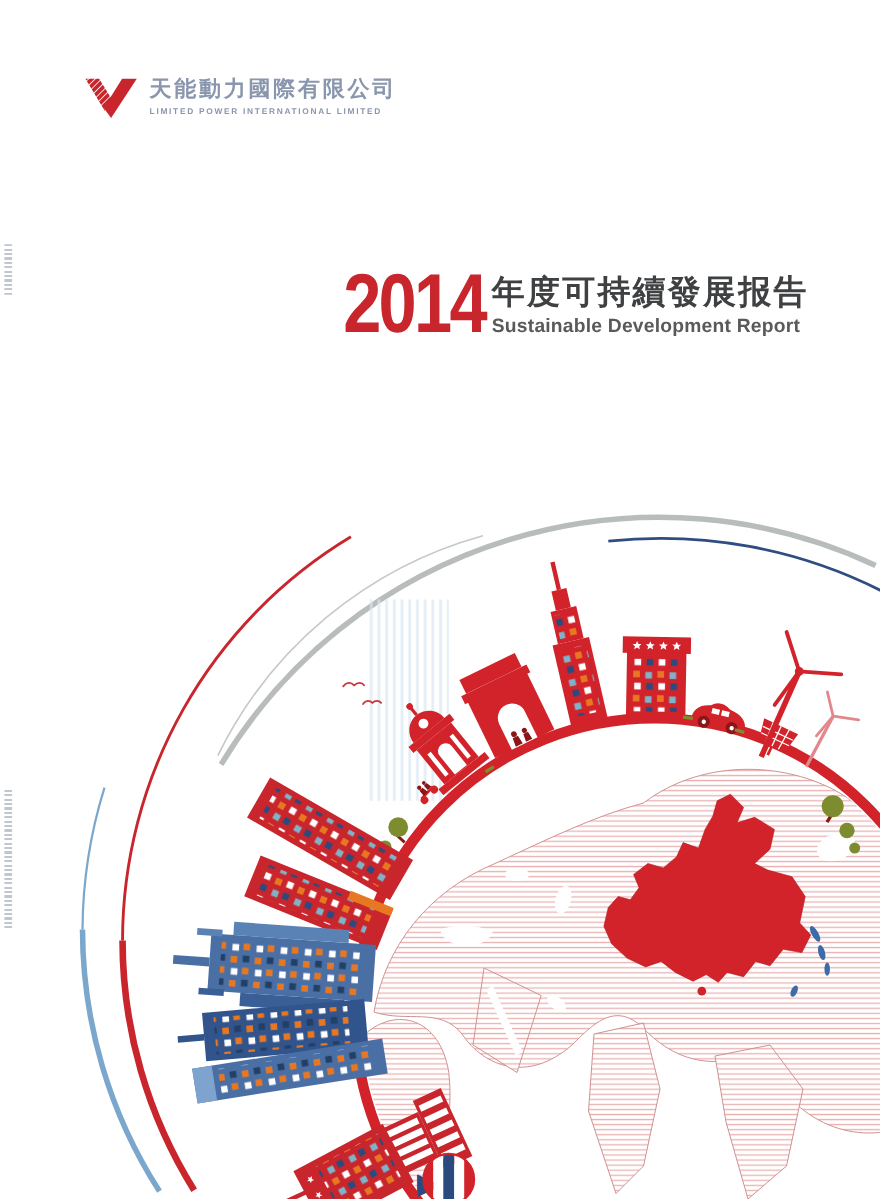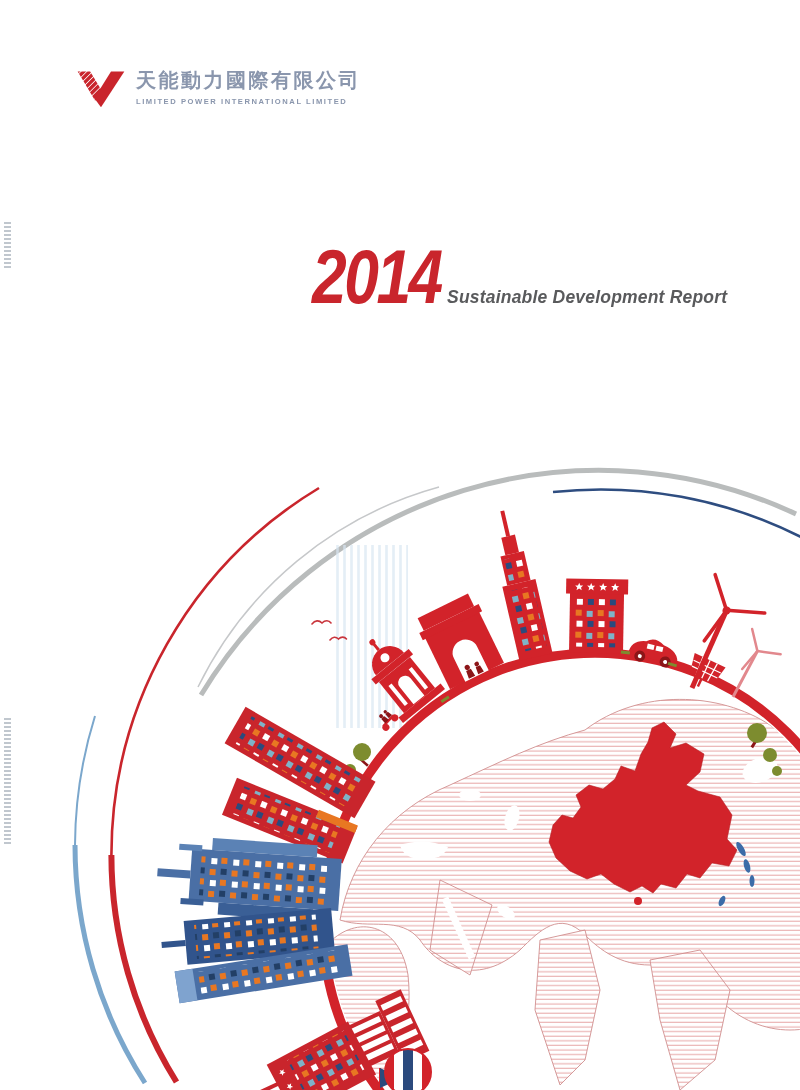--- a/index.html
+++ b/index.html
@@ -16,21 +16,21 @@
   .logo{position:absolute;left:76px;top:39px;display:flex;gap:10px;align-items:flex-start;margin-top:28px;}
   .logo-mark{width:50px;height:44px;flex:0 0 auto;}
   .logo-zh{font-size:20px;font-weight:bold;letter-spacing:2.5px;color:var(--logo-text);white-space:nowrap;}
   .logo-en{font-size:7.6px;font-weight:600;letter-spacing:1.55px;color:var(--logo-text);margin-top:3px;white-space:nowrap;}
   
   .spine{position:absolute;left:4px;width:7px;opacity:.55;
          background:repeating-linear-gradient(180deg,#8d99a6 0 2px,transparent 2px 4px);}
   .spine-top{top:222px;height:46px;}
   .spine-bottom{top:718px;height:128px;}
   
-  .title-block{position:absolute;left:312px;top:246px;display:flex;align-items:flex-end;font-style:italic;}
+  .title-block{position:absolute;left:312px;top:246px;display:flex;align-items:center;}
   .year{display:inline-block;font-size:76px;font-weight:bold;line-height:.82;letter-spacing:-3px;
         color:var(--brand-red);transform:scaleX(.82);transform-origin:left top;margin-right:-22px;}
   .title-col{padding-top:2px;}
   .title-zh{font-size:30px;font-weight:bold;letter-spacing:2px;color:var(--title-dark);line-height:1.12;white-space:nowrap;}
   .title-en{font-size:17.5px;font-weight:bold;color:var(--title-gray);letter-spacing:.2px;margin-top:3px;white-space:nowrap;}
   
   .illustration{position:absolute;left:0;top:430px;width:800px;height:660px;}
   .f-red{fill:var(--globe-red);} .f-brand{fill:var(--brand-red);} .f-deep{fill:var(--deep-red);}
   .f-steel{fill:var(--steel-blue);} .f-navy{fill:var(--navy);} .f-white{fill:#fff;}
   .f-olive{fill:var(--olive);} .f-orange{fill:var(--window-orange);} .f-teal{fill:var(--window-teal);}
@@ -67,20 +67,21 @@
       <div class="logo-en">LIMITED POWER INTERNATIONAL LIMITED</div>
     </div>
   </header>
 
   <div class="spine spine-top"></div>
   <div class="spine spine-bottom"></div>
 
   <section class="title-block">
     <span class="year">2014</span>
     <div class="title-col">
+      <div class="title-zh">年度可持續發展报告</div>
       <div class="title-en">Sustainable Development Report</div>
     </div>
   </section>
 
   <svg class="illustration" viewBox="0 430 800 660">
     <defs>
       <clipPath id="globeClip">
           <circle cx="595" cy="925" r="266"></circle>
         </clipPath>
       <clipPath id="balloonClip">

